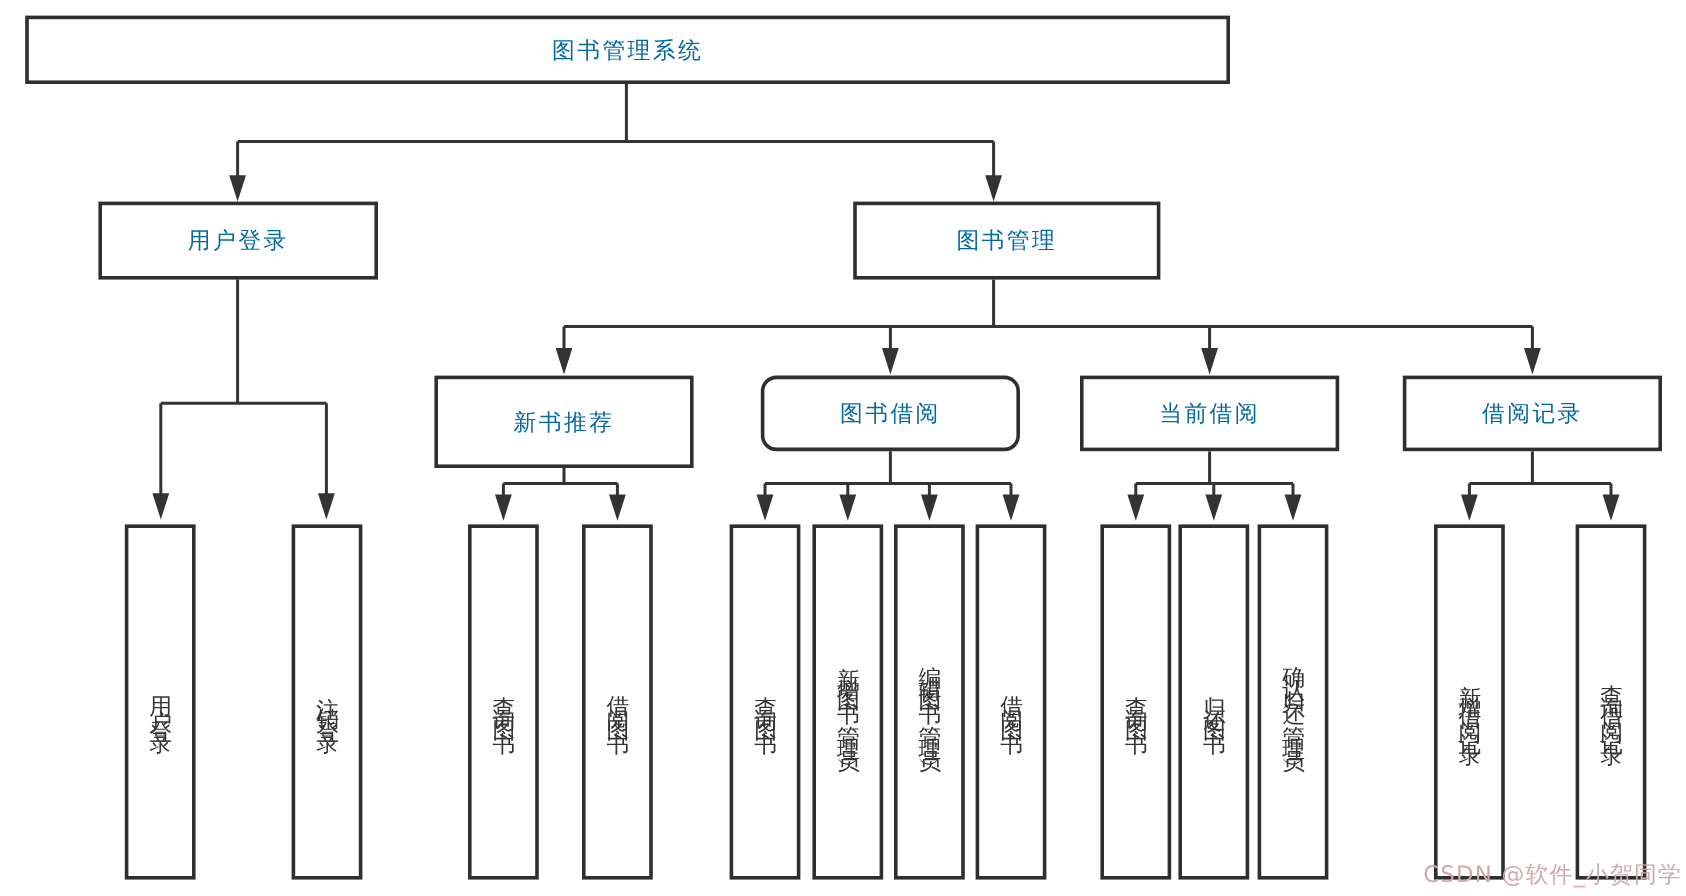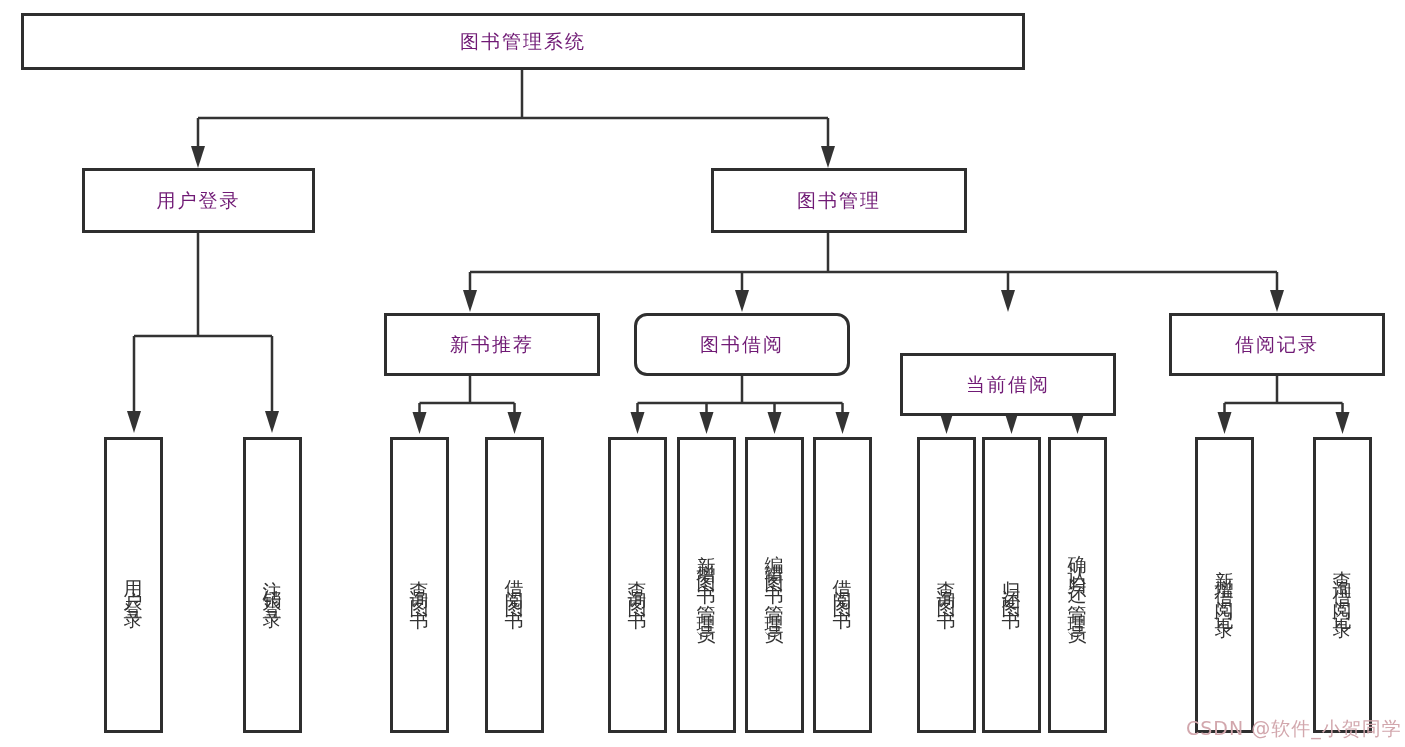--- a/index.html
+++ b/index.html
@@ -24,21 +24,21 @@
   .hbox {
     position: absolute;
     box-sizing: border-box;
     border: 3px solid #2f2f2f;
     background: #ffffff;
     display: flex;
     align-items: center;
     justify-content: center;
     font-size: 19px;
     letter-spacing: 2px;
-    color: #701a75;
+    color: #0369a1;
     z-index: 2;
   }
   .vbox {
     position: absolute;
     box-sizing: border-box;
     top: 437px;
     width: 59px;
     height: 296px;
     border: 3px solid #2f2f2f;
     background: #ffffff;
@@ -134,27 +134,27 @@
     <span>图书管理系统</span>
   </div>
 
   <div class="hbox" style="left:82px; top:168px; width:233px; height:65px;">
     <span>用户登录</span>
   </div>
   <div class="hbox" style="left:711px; top:168px; width:256px; height:65px;">
     <span>图书管理</span>
   </div>
 
-  <div class="hbox" style="left:384px; top:313px; width:216px; height:63px;">
+  <div class="hbox" style="left:362px; top:313px; width:216px; height:77px;">
     <span>新书推荐</span>
   </div>
   <div class="hbox" style="left:634px; top:313px; width:216px; height:63px;border-radius:13px;">
     <span>图书借阅</span>
   </div>
-  <div class="hbox" style="left:900px; top:313px; width:216px; height:63px;margin-top:40px;">
+  <div class="hbox" style="left:900px; top:313px; width:216px; height:63px;">
     <span>当前借阅</span>
   </div>
   <div class="hbox" style="left:1169px; top:313px; width:216px; height:63px;justify-content:center;">
     <span>借阅记录</span>
   </div>
 
   <div class="vbox" style="left:104px;">
     <span>用户登录</span>
   </div>
   <div class="vbox" style="left:243px;">

